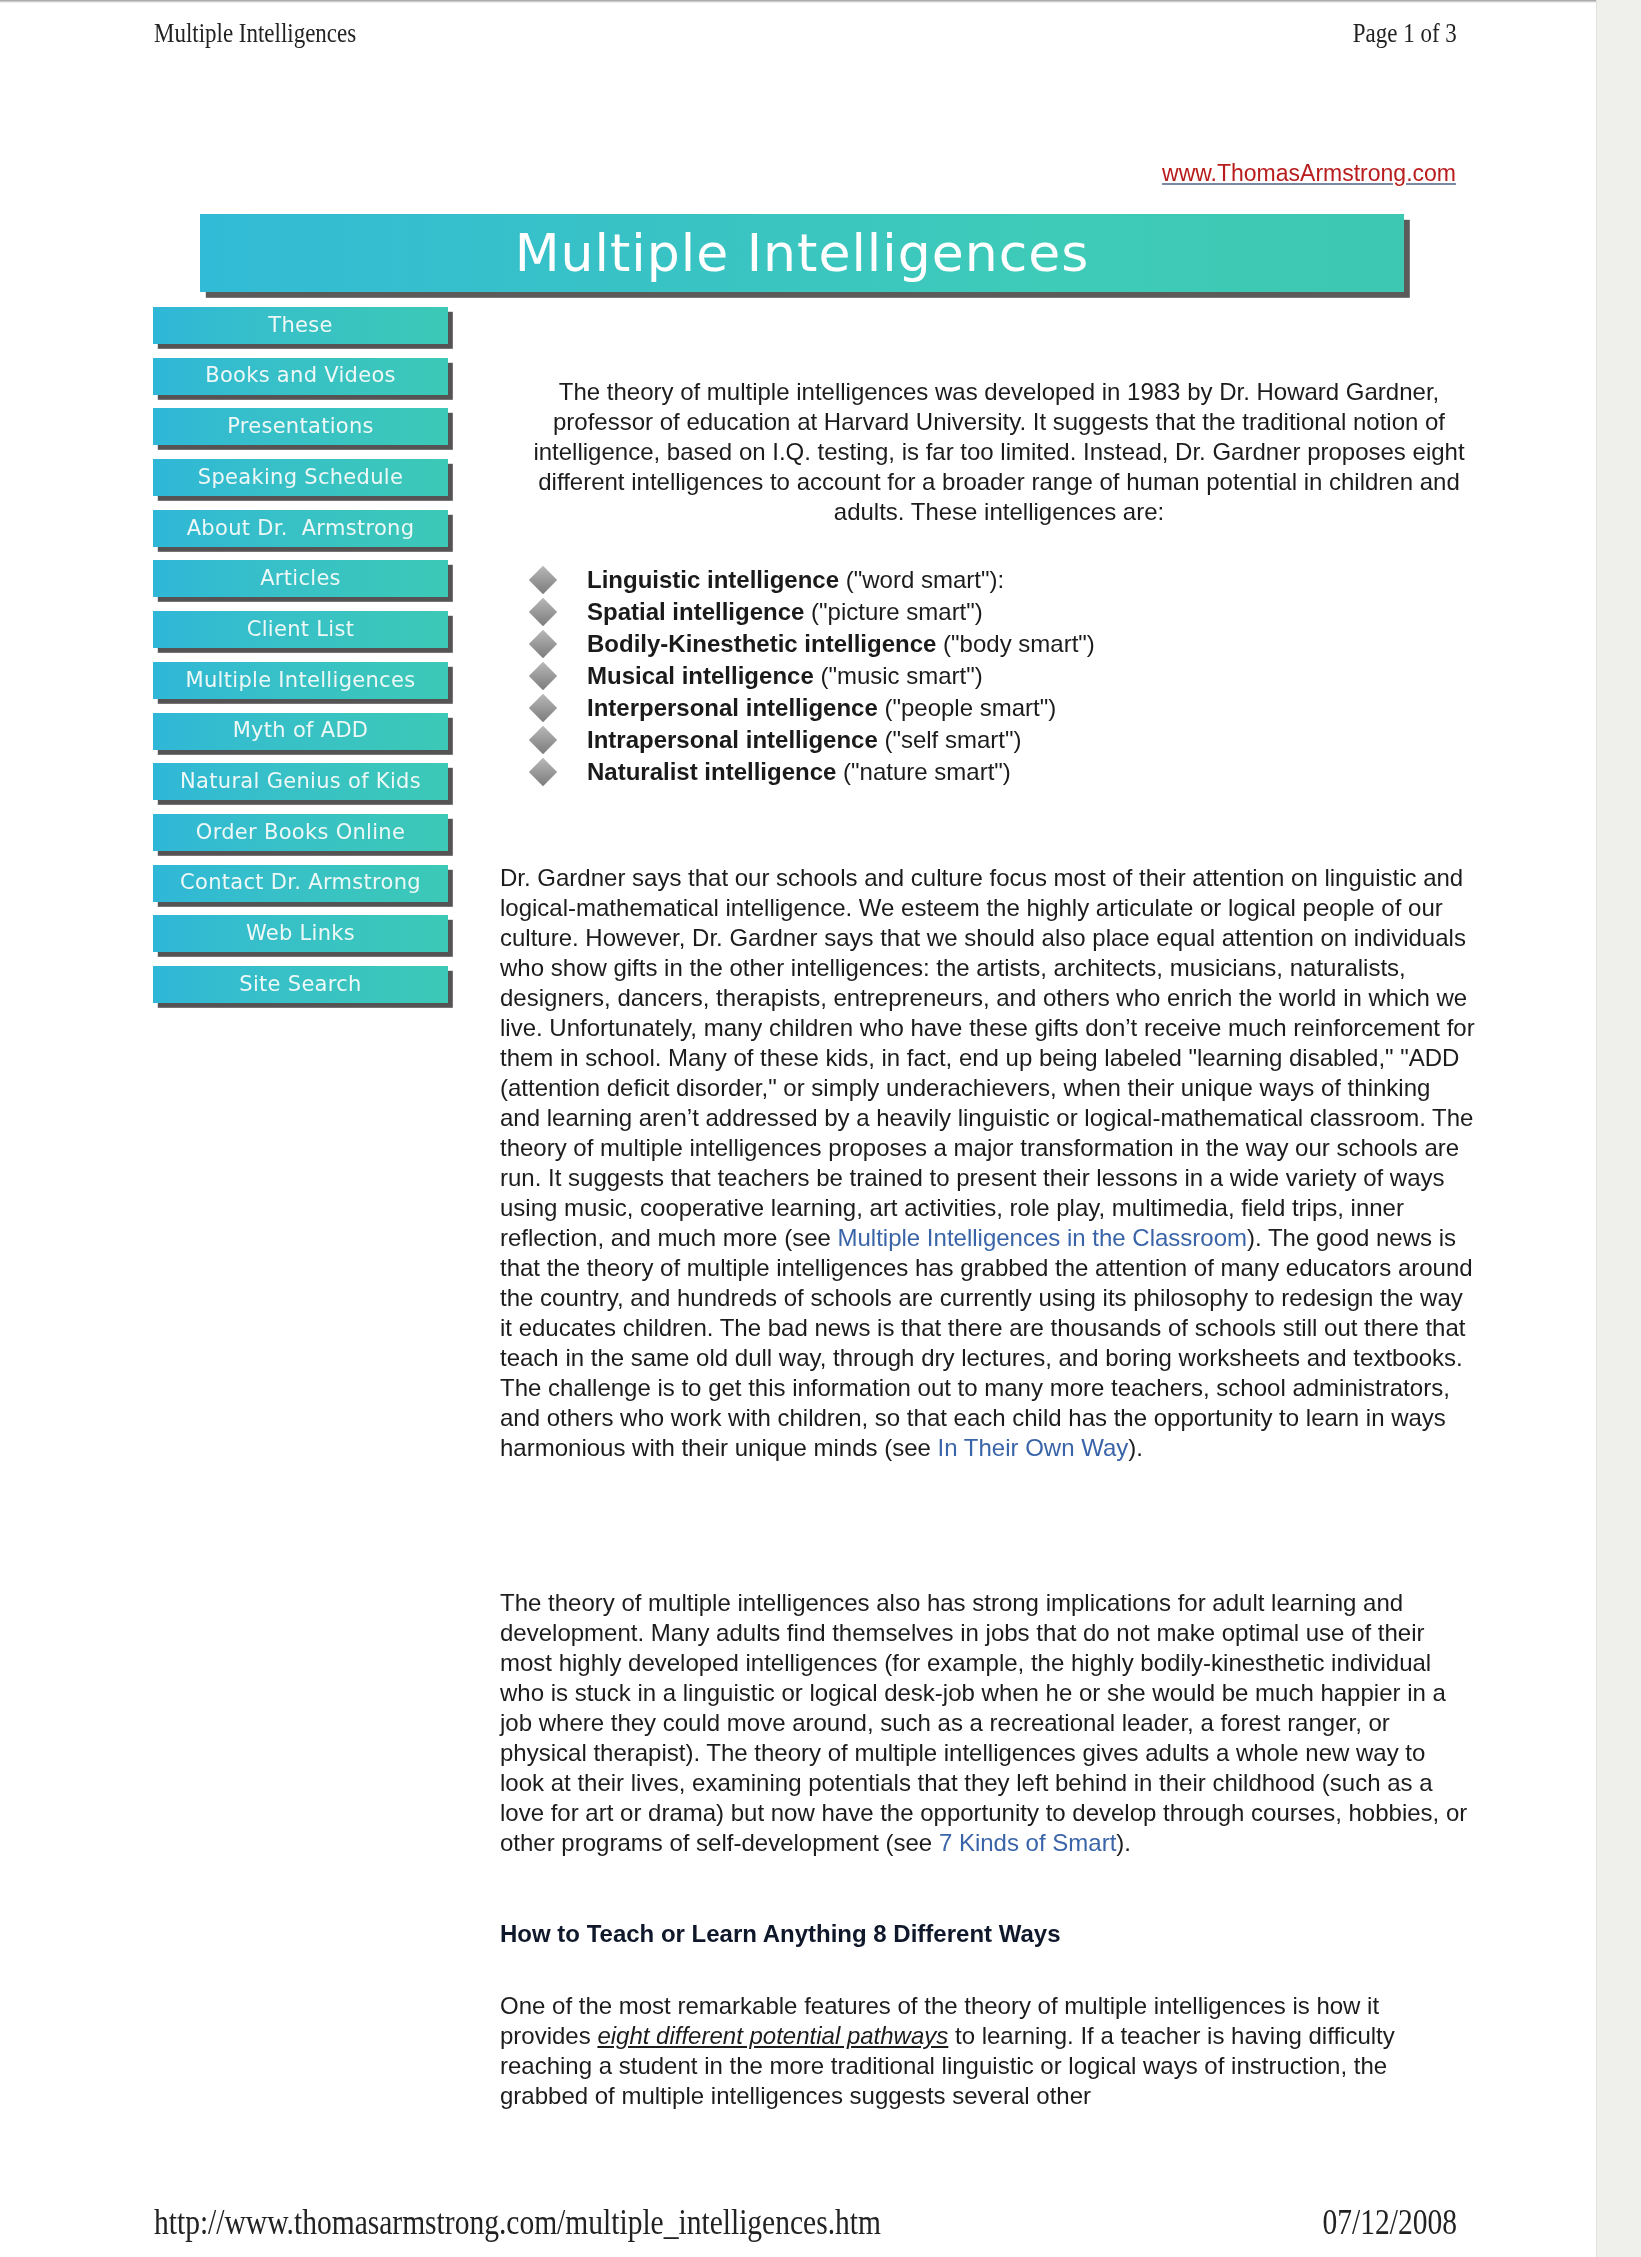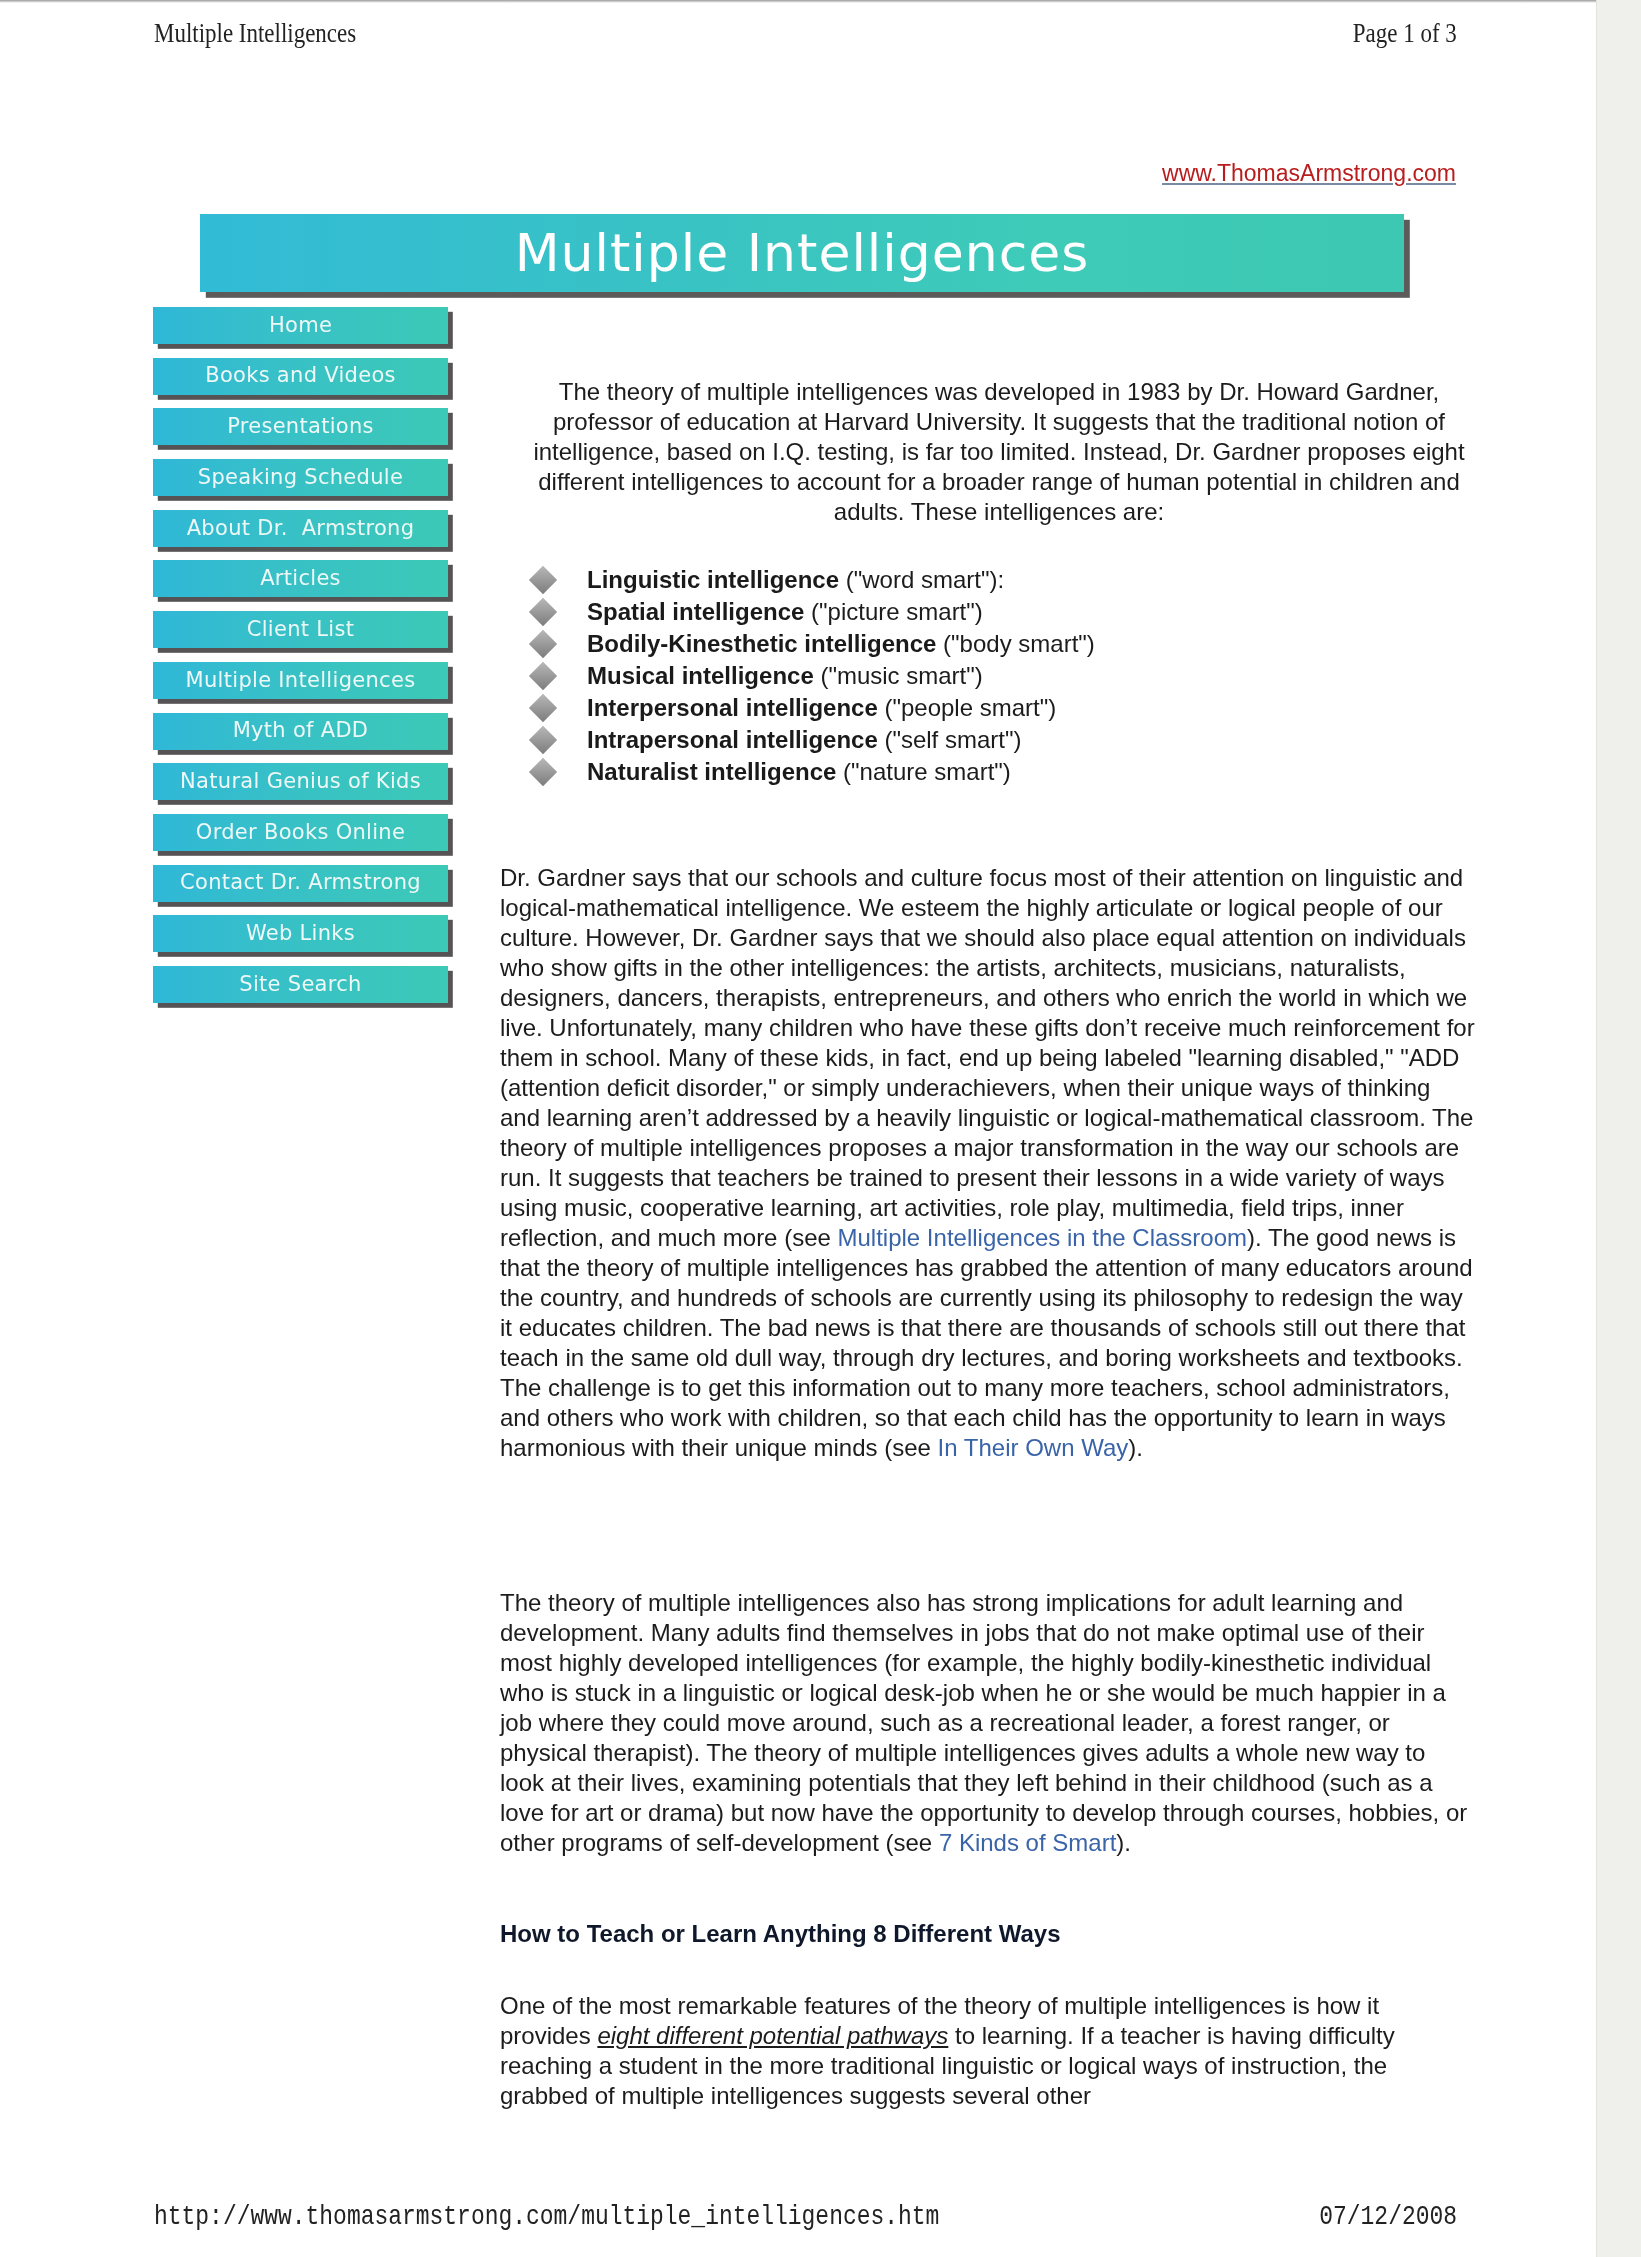--- a/index.html
+++ b/index.html
@@ -39,21 +39,21 @@
     background: linear-gradient(135deg, #b8b8b8, #7c7c7c); transform: rotate(45deg); }
   .mi-list li b { font-weight: bold; color: #1a1a1a; }
   .p2 { position: absolute; top: 486px; left: 0; width: 975px; }
   .p3 { position: absolute; top: 1211px; left: 0; width: 975px; }
   .h-section { position: absolute; top: 1542px; left: 0; font-size: 24px; font-weight: bold; color: #0f172a; }
   .p4 { position: absolute; top: 1614px; left: 0; width: 975px; }
   a.inline-link { color: #3a64a8; text-decoration-color: #8aa0c4; }
   .em-link { font-style: italic; text-decoration: underline; }
 
   .print-footer { position: absolute; top: 2201px; left: 154px; width: 1303px; height: 39px;
-    font-family: Liberation Mono, monospace; font-size: 28px; color: #222; }
+    font-family: Liberation Serif, serif; font-size: 36px; color: #222; }
   .print-footer .pf-url { position: absolute; left: 0; top: 0; transform: scaleX(0.82); transform-origin: left top; }
   .print-footer .pf-date { position: absolute; right: 0; top: 0; transform: scaleX(0.82); transform-origin: right top; }
 </style>
 </head>
 <body>
 
 <div class="top-shadow"></div>
 <div class="edge-strip"></div>
 
 <div class="print-header">
@@ -62,21 +62,21 @@
 </div>
 
 <a class="site-link">www.ThomasArmstrong.com</a>
 
 <div class="banner">
   <div class="banner-title">Multiple Intelligences</div>
 </div>
 
 <nav class="sidebar">
   <a class="nav-btn">
-      <span>Home</span>
+      <span>These</span>
     </a>
   <a class="nav-btn">
       <span>Books and Videos</span>
     </a>
   <a class="nav-btn">
       <span>Presentations</span>
     </a>
   <a class="nav-btn">
       <span>Speaking Schedule</span>
     </a>

